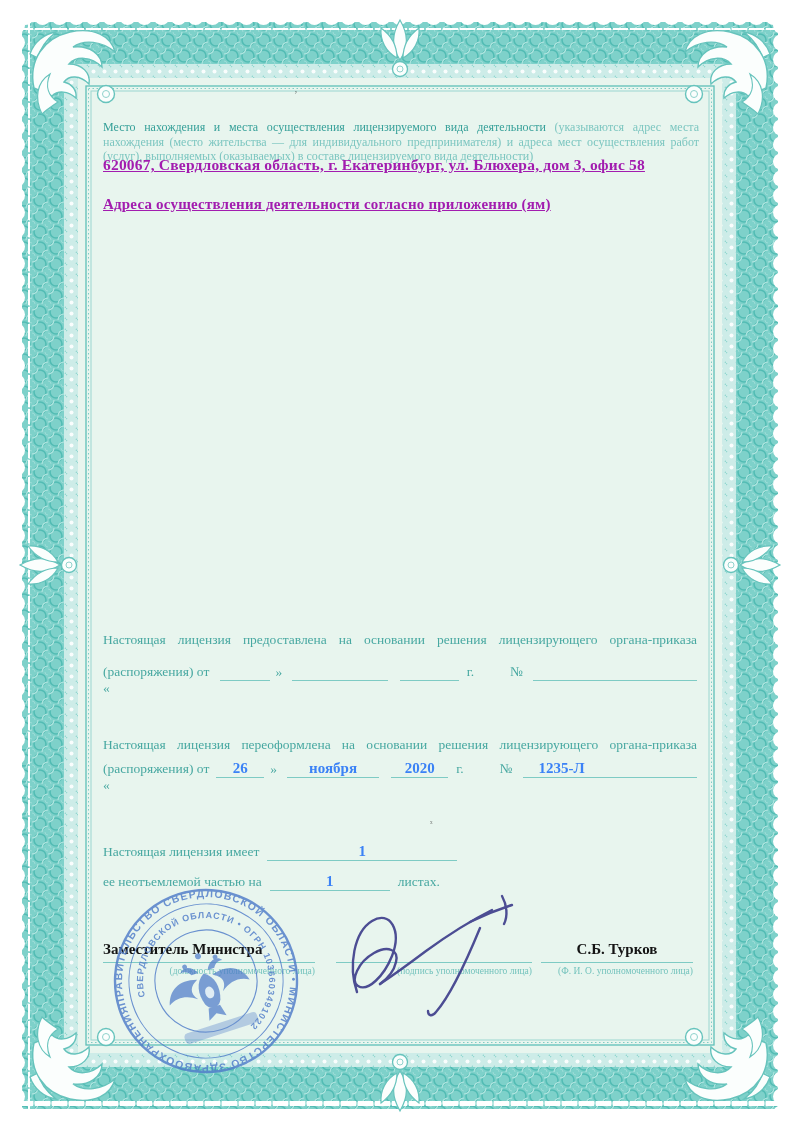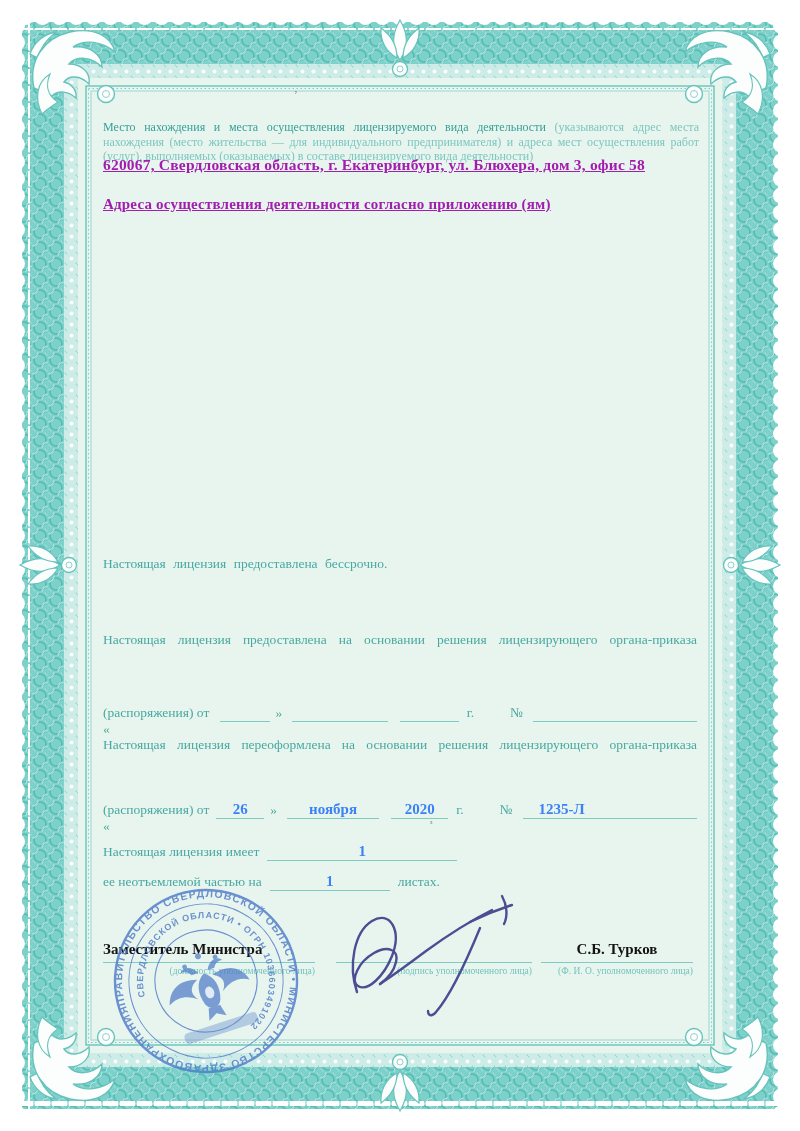--- a/index.html
+++ b/index.html
@@ -18,21 +18,21 @@
   .just{text-align:justify;text-align-last:justify;}
   .wsp{word-spacing:4px;}
   .row{left:103px;width:594px;display:flex;align-items:baseline;font-size:13.5px;color:#47a8a1;}
   .blank{display:inline-block;border-bottom:1.3px solid #7ecbc4;text-align:center;
          font-weight:bold;color:#3b82f6;font-size:15px;line-height:17px;}
   .blank:empty::before{content:"\00a0";}
   .blank.leftal{text-align:left;padding-left:16px;}
   .w52{width:52px;} .w100{width:100px;} .w62{width:62px;} .w172{width:172px;}
   .w190{width:190px;} .w120{width:120px;}
   .ml6{margin-left:6px;} .ml8{margin-left:8px;} .ml10{margin-left:10px;}
-  .ml12{margin-left:12px;margin-top:41px;} .ml36{margin-left:36px;}
+  .ml12{margin-left:12px;} .ml36{margin-left:36px;}
   .sigcol{position:absolute;display:flex;flex-direction:column;}
   .sigline{border-bottom:1.2px solid #7ecbc4;height:24px;}
   .signame{font-size:15px;font-weight:bold;color:#141414;height:24px;line-height:22px;}
   .sigcap{font-size:9.5px;color:#74c3bd;text-align:right;white-space:nowrap;padding-top:3px;}
   .artifact{position:absolute;font-size:11px;color:#3b3b3b;opacity:.65;}
   svg{display:block;}
 </style>
 </head>
 <body>
 
@@ -115,21 +115,20 @@
   </svg>
 
   <p class="abs hdr" style="top:108px"><span class="teal-bold">Место нахождения и места осуществления лицензируемого вида деятельности</span><span class="teal-note"> (указываются адрес места нахождения (место жительства — для индивидуального предпринимателя) и адреса мест осуществления работ (услуг), выполняемых (оказываемых) в составе лицензируемого вида деятельности)</span></p>
 
   <div class="abs addr blackbold" style="top:156px">620067, Свердловская область, г. Екатеринбург, ул. Блюхера, дом 3, офис 58</div>
 
   <div class="abs addr blackbold" style="top:196px;font-size:15px">Адреса осуществления деятельности согласно приложению (ям)</div>
 
   <span class="artifact" style="left:294px;top:88px">’</span>
 
-  <div class="abs sent teal wsp" style="top:556px">Настоящая лицензия предоставлена бессрочно.</div>
 
   <div class="abs sent teal just" style="top:632px">Настоящая лицензия предоставлена на основании решения лицензирующего органа-приказа</div>
 
   <div class="abs row" style="top:663px">
     <span>(распоряжения)  от «</span>
     <span class="blank w52 ml6"></span>
     <span class="ml6">»</span>
     <span class="blank w100 ml10"></span>
     <span class="blank w62 ml12"></span>
     <span class="ml8">г.</span>

